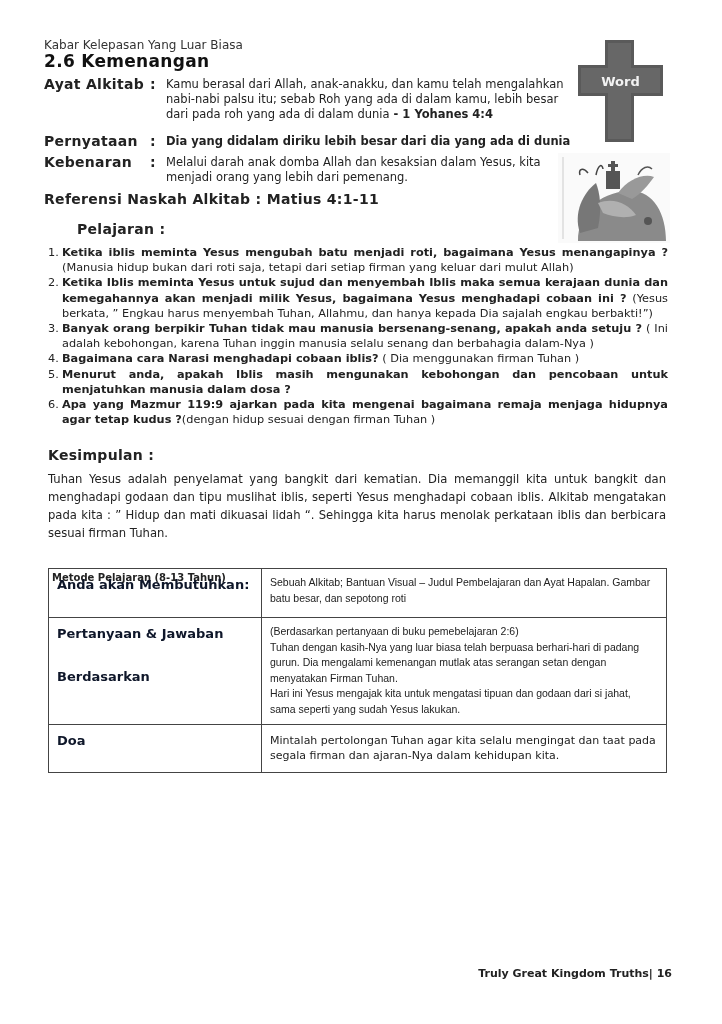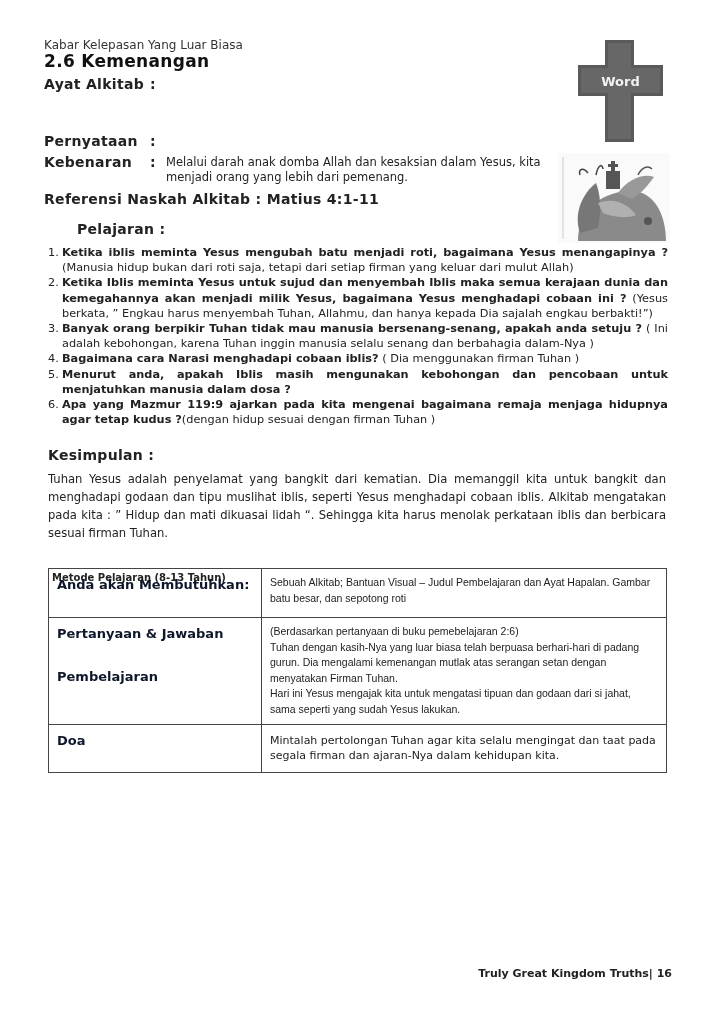--- a/index.html
+++ b/index.html
@@ -65,24 +65,26 @@
     <path d="M60 40 C70 26 86 20 96 24 C90 32 84 40 74 46 Z" fill="#999"></path>
     <path d="M80 22 C84 14 90 12 94 16" stroke="#555" stroke-width="1.5" fill="none"></path>
     <path d="M40 50 C55 44 70 50 78 62 C68 66 55 64 45 60 Z" fill="#b0b0b0"></path>
     <circle cx="90" cy="68" r="4" fill="#555"></circle>
   </svg>
 </div>
 
 <div class="abs kv" style="top:76px;height:50px;">
   <span class="k">Ayat Alkitab</span>
   <span class="c">:</span>
+  <span class="v"><span>Kamu berasal dari Allah, anak-anakku, dan kamu telah mengalahkan nabi-nabi palsu itu; sebab Roh yang ada di dalam kamu, lebih besar dari pada roh yang ada di dalam dunia</span><b> - 1 Yohanes 4:4</b></span>
 </div>
 <div class="abs kv" style="top:133px;height:18px;">
   <span class="k">Pernyataan</span>
   <span class="c">:</span>
+  <span class="v" style="font-weight:bold;">Dia yang didalam diriku lebih besar dari dia yang ada di dunia</span>
 </div>
 <div class="abs kv" style="top:154px;height:32px;">
   <span class="k">Kebenaran</span>
   <span class="c">:</span>
   <span class="v">Melalui darah anak domba Allah dan kesaksian dalam Yesus, kita menjadi orang yang lebih dari pemenang.</span>
 </div>
 
 <div class="abs ref">Referensi Naskah Alkitab : Matius 4:1-11</div>
 
 <div class="abs h2" style="top:221px;margin-left:33px;">Pelajaran  :</div>
@@ -103,21 +105,21 @@
 
 <table class="method">
   <tbody>
       <tr style="height:49px;">
     <td class="lab">Anda akan Membutuhkan:</td>
     <td class="val">Sebuah Alkitab; Bantuan Visual – Judul Pembelajaran dan Ayat Hapalan. Gambar batu besar, dan sepotong roti</td>
   </tr>
   <tr style="height:104px;">
     <td class="lab">
       <span>Pertanyaan &amp; Jawaban</span>
-      <span class="cell-sub">Pembelajaran</span>
+      <span class="cell-sub">Berdasarkan</span>
     </td>
     <td class="val">
       <div>(Berdasarkan pertanyaan di buku pemebelajaran 2:6)</div>
       <div>Tuhan dengan kasih-Nya yang luar biasa telah berpuasa berhari-hari di padang gurun. Dia mengalami kemenangan mutlak atas serangan setan dengan menyatakan Firman Tuhan.</div>
       <div>Hari ini Yesus mengajak kita untuk mengatasi tipuan dan godaan dari si jahat, sama seperti yang sudah Yesus lakukan.</div>
     </td>
   </tr>
   <tr style="height:48px;">
     <td class="lab">Doa</td>
     <td class="val sans2" style="padding-top:8px !important;">Mintalah pertolongan Tuhan agar kita selalu mengingat dan taat pada segala firman dan ajaran-Nya dalam kehidupan kita.</td>

